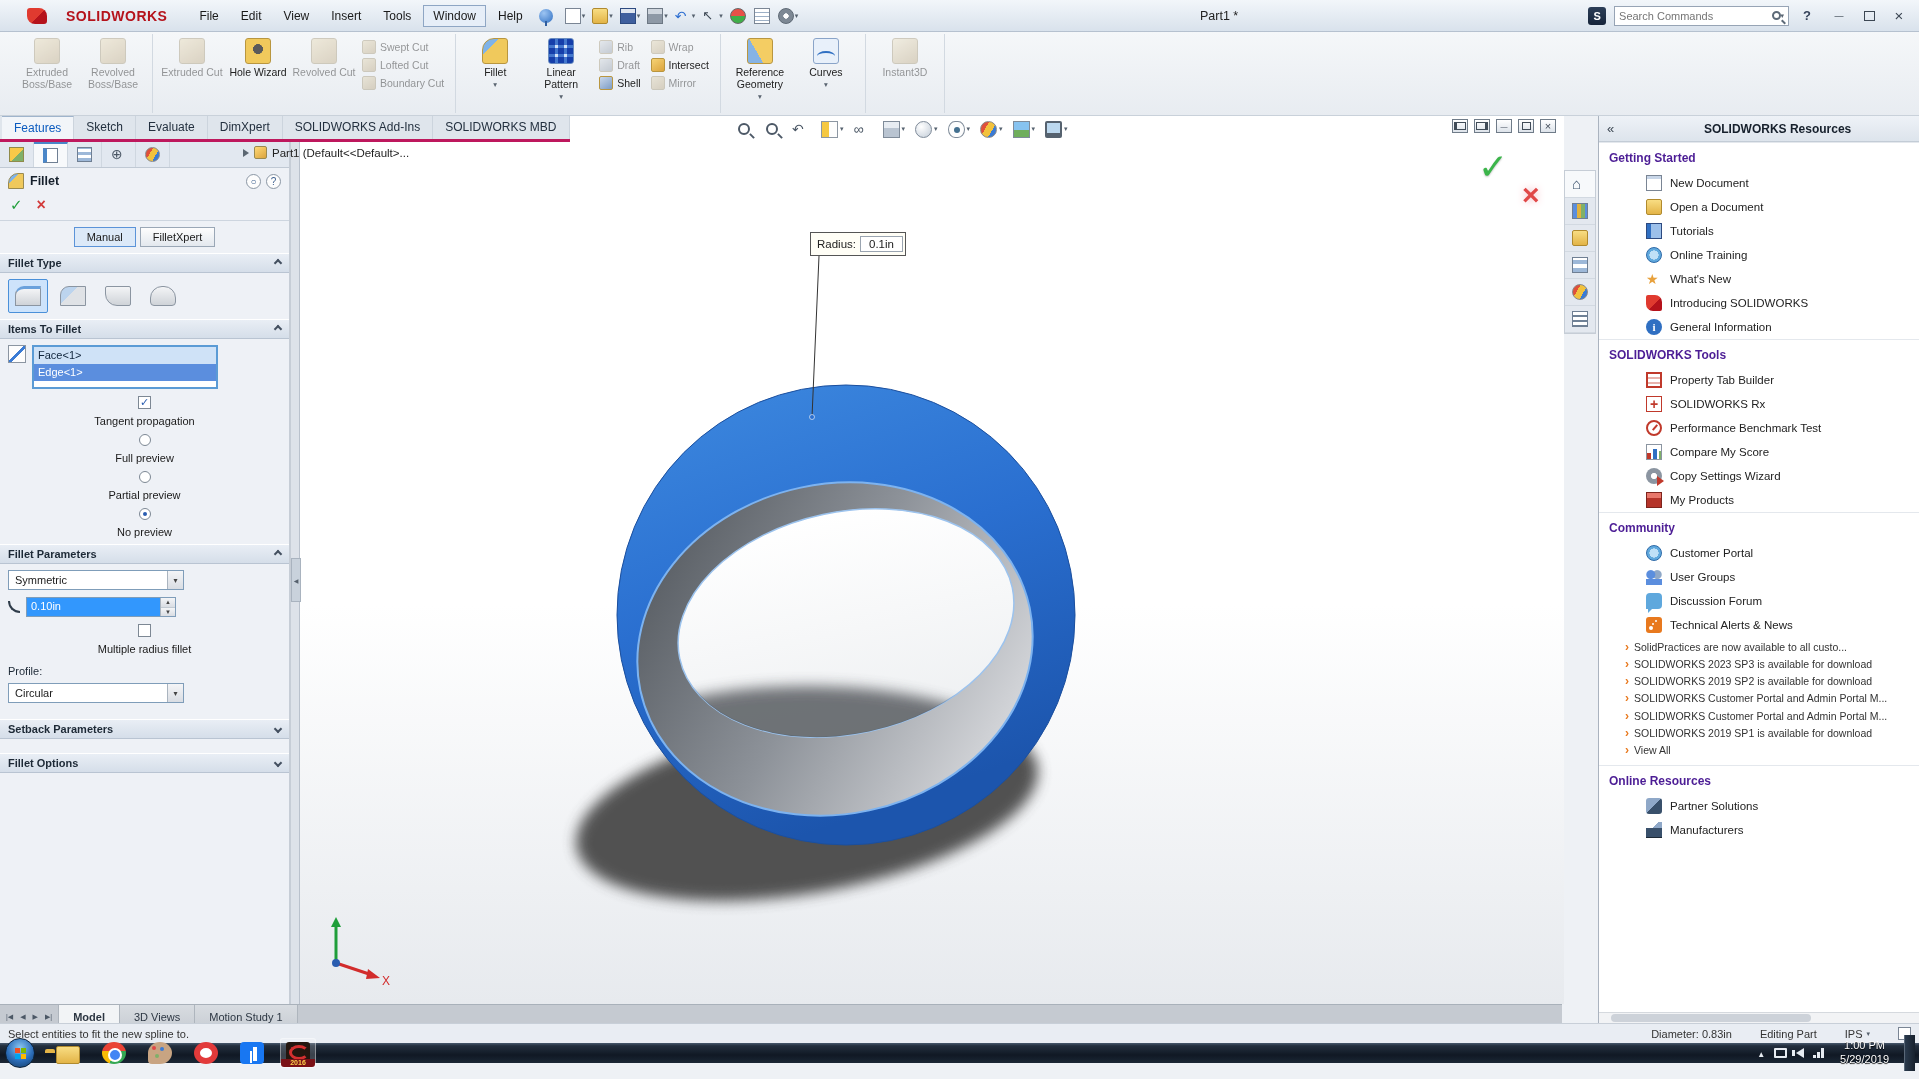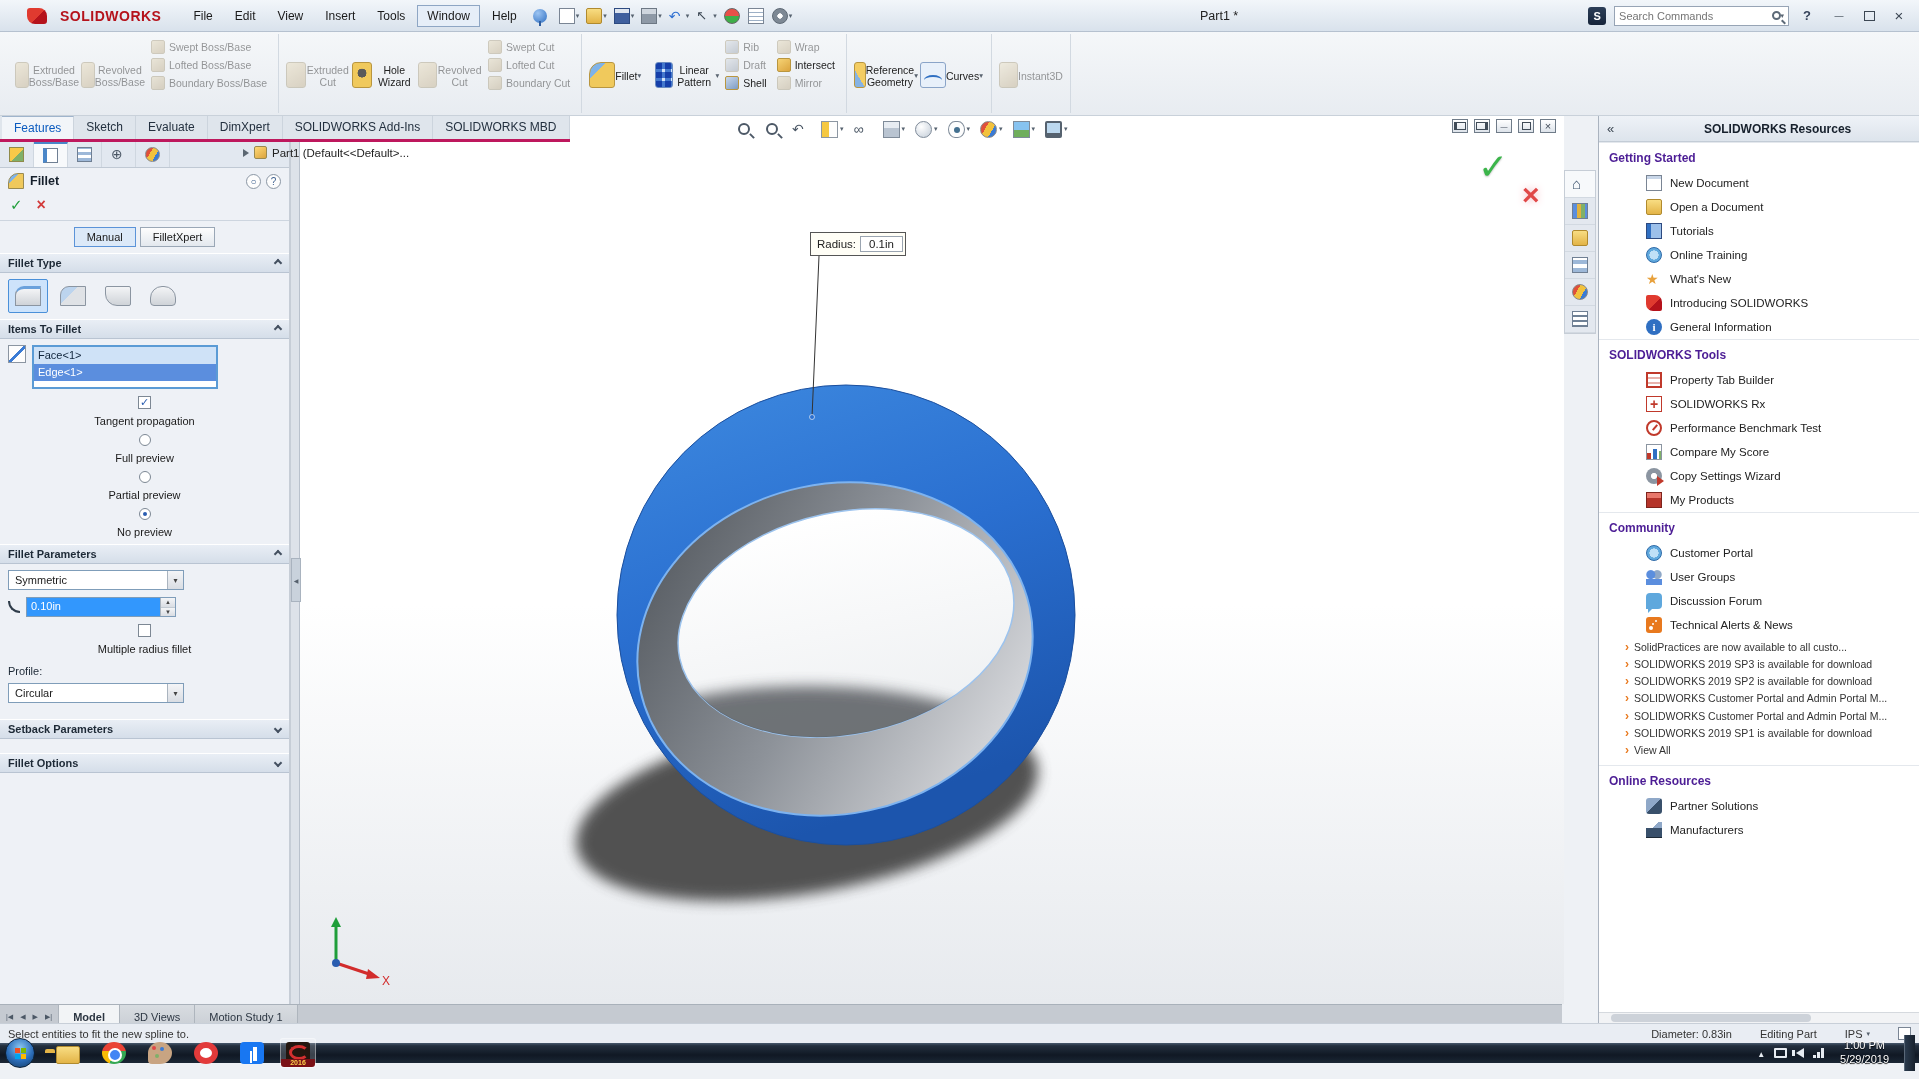--- a/index.html
+++ b/index.html
@@ -2,21 +2,21 @@
 <html><head>
 <meta charset="utf-8">
 <style>
 *{margin:0;padding:0;box-sizing:border-box;}
 html,body{width:1919px;height:1079px;overflow:hidden;}
 body{font-family:"Liberation Sans","DejaVu Sans",sans-serif;font-size:12px;color:#1a1a1a;background:#eef1f5;}
 .app{position:relative;width:1919px;height:1079px;overflow:hidden;}
 
 
 .titlebar{position:absolute;left:0;top:0;width:1919px;height:32px;background:linear-gradient(#f2f6fa,#d9e2ec);border-bottom:1px solid #b6c1cf;display:flex;align-items:center;padding:0 6px;z-index:50;}
-.sw-logo{display:flex;align-items:center;gap:13px;margin-right:22px;padding-left:21px;}
+.sw-logo{display:flex;align-items:center;gap:19px;margin-right:22px;padding-left:21px;}
 .sw-logo .ds{width:20px;height:16px;background:linear-gradient(135deg,#e03a2f 0 55%,#b5121b 55%);border-radius:3px 8px 3px 8px;}
 .sw-logo .swtxt{font-weight:bold;color:#b5121b;font-size:14px;letter-spacing:.5px;}
 .menus{display:flex;align-items:center;gap:2px;}
 .menu-item{padding:3px 9px;border:1px solid transparent;cursor:default;}
 .menu-item.boxed{border:1px solid #8ea6c4;background:#e6eef8;text-align:center;}
 .pin-icon{width:14px;height:14px;border-radius:50%;background:radial-gradient(circle at 35% 30%,#9cc4f2,#2f6fc2);margin:0 10px 0 6px;position:relative;}
 .pin-icon::after{content:"";position:absolute;left:6px;top:12px;width:2px;height:5px;background:#2f5d9e;}
 .qat{display:flex;align-items:center;gap:3px;}
 .qat-btn{display:flex;align-items:center;gap:1px;padding:2px 2px;border-radius:2px;}
 .qat-ic{width:16px;height:16px;display:inline-block;}
@@ -41,21 +41,21 @@
 .win-btns{display:flex;align-items:center;gap:2px;}
 .wbtn{width:28px;height:20px;display:flex;align-items:center;justify-content:center;font-size:12px;color:#3c4753;border:1px solid transparent;}
 .wbtn.close::before{content:"×";font-size:15px;}
 .wbtn.minimize::before{content:"—";font-size:9px;}
 .wbtn.restore::before{content:"";width:9px;height:8px;border:1px solid #3c4753;display:block;}
 
 
 .ribbon{position:absolute;left:0;top:32px;width:1919px;height:84px;background:linear-gradient(#f5f7f9,#e8ecf1);border-bottom:1px solid #c9d1da;display:flex;align-items:stretch;padding:2px 0 2px 8px;z-index:40;}
 .rgroup{display:flex;align-items:stretch;padding:0 6px;border-right:1px solid #d2d9e1;}
 .rrow{display:flex;align-items:stretch;}
-.rbig{width:66px;display:flex;flex-direction:row;align-items:center;justify-content:flex-start;padding:4px 1px 1px;border-radius:2px;text-align:center;}
+.rbig{width:66px;display:flex;flex-direction:column;align-items:center;justify-content:flex-start;padding:4px 1px 1px;border-radius:2px;text-align:center;}
 .rbig .rlabel{font-size:10.5px;line-height:1.12;margin-top:3px;color:#222;}
 .rarrow{font-size:7.5px;color:#5a6470;margin-top:1px;min-height:8px;}
 .ricon{width:26px;height:26px;border-radius:3px;background:linear-gradient(145deg,#ffd976,#e3a93f);border:1px solid #b9963f;display:inline-block;}
 .rcol{display:flex;flex-direction:column;justify-content:flex-start;gap:2px;padding:5px 2px;}
 .rsmall{display:flex;align-items:center;gap:4px;font-size:10.5px;color:#222;white-space:nowrap;padding:1px 3px;}
 .ricon-s{width:14px;height:14px;border-radius:2px;background:linear-gradient(145deg,#f6d375,#dba43e);border:1px solid #b9963f;display:inline-block;flex:0 0 auto;}
 .disabled{opacity:.45;filter:grayscale(.65);}
 .ri-hole{background:radial-gradient(circle at 50% 42%,#5a5a5a 0 26%,#f0c95c 28%);}
 .ri-fillet{border-top-left-radius:12px;background:linear-gradient(135deg,#7fb3e8 0 32%,#f0c95c 32%);}
 .ri-pattern{background:repeating-linear-gradient(90deg,#4a7fd0 0 6px,#e8f0fb 6px 9px),repeating-linear-gradient(0deg,#4a7fd0 0 6px,#e8f0fb 6px 9px);background-blend-mode:multiply;border-color:#6a8cc0;}
@@ -378,37 +378,20 @@
             <span class="rlabel" data-interactable="false">Extruded Boss/Base</span>
             <span class="rarrow" data-interactable="false"></span>
           </div>
 
           <div class="rbig disabled" data-interactable="true">
             <span class="ricon ri-revolve" data-interactable="false"></span>
             <span class="rlabel" data-interactable="false">Revolved Boss/Base</span>
             <span class="rarrow" data-interactable="false"></span>
           </div>
         </div>
-      <div class="rcol">
-
-          <div class="rsmall disabled" data-interactable="true">
-            <span class="ricon-s ri-sweep" data-interactable="false"></span>
-            <span data-interactable="false">Swept Boss/Base</span>
-          </div>
-
-          <div class="rsmall disabled" data-interactable="true">
-            <span class="ricon-s ri-loft" data-interactable="false"></span>
-            <span data-interactable="false">Lofted Boss/Base</span>
-          </div>
-
-          <div class="rsmall disabled" data-interactable="true">
-            <span class="ricon-s ri-bound" data-interactable="false"></span>
-            <span data-interactable="false">Boundary Boss/Base</span>
-          </div>
-        </div>
     </div>
     <div class="rgroup" data-interactable="false">
       <div class="rrow">
 
           <div class="rbig disabled" data-interactable="true">
             <span class="ricon ri-cutex" data-interactable="false"></span>
             <span class="rlabel" data-interactable="false">Extruded Cut</span>
             <span class="rarrow" data-interactable="false"></span>
           </div>
 
@@ -949,21 +932,21 @@
         </div>
       <div class="news-list" data-interactable="false">
 
           <div class="news-item" data-interactable="true">
             <span class="news-chev" data-interactable="false"></span>
             <span data-interactable="false">SolidPractices are now available to all custo...</span>
           </div>
 
           <div class="news-item" data-interactable="true">
             <span class="news-chev" data-interactable="false"></span>
-            <span data-interactable="false">SOLIDWORKS 2019 SP3 is available for download</span>
+            <span data-interactable="false">SOLIDWORKS 2023 SP3 is available for download</span>
           </div>
 
           <div class="news-item" data-interactable="true">
             <span class="news-chev" data-interactable="false"></span>
             <span data-interactable="false">SOLIDWORKS 2019 SP2 is available for download</span>
           </div>
 
           <div class="news-item" data-interactable="true">
             <span class="news-chev" data-interactable="false"></span>
             <span data-interactable="false">SOLIDWORKS Customer Portal and Admin Portal M...</span>

